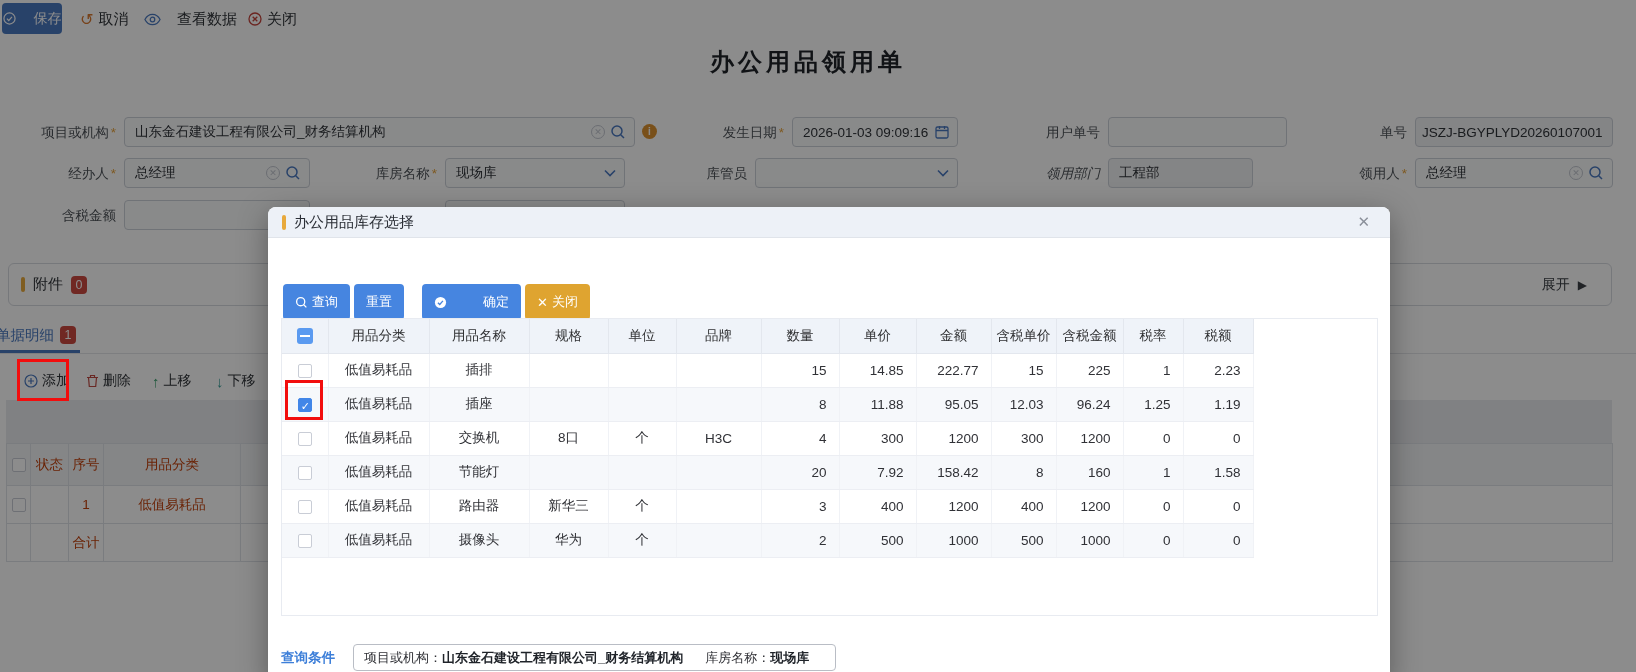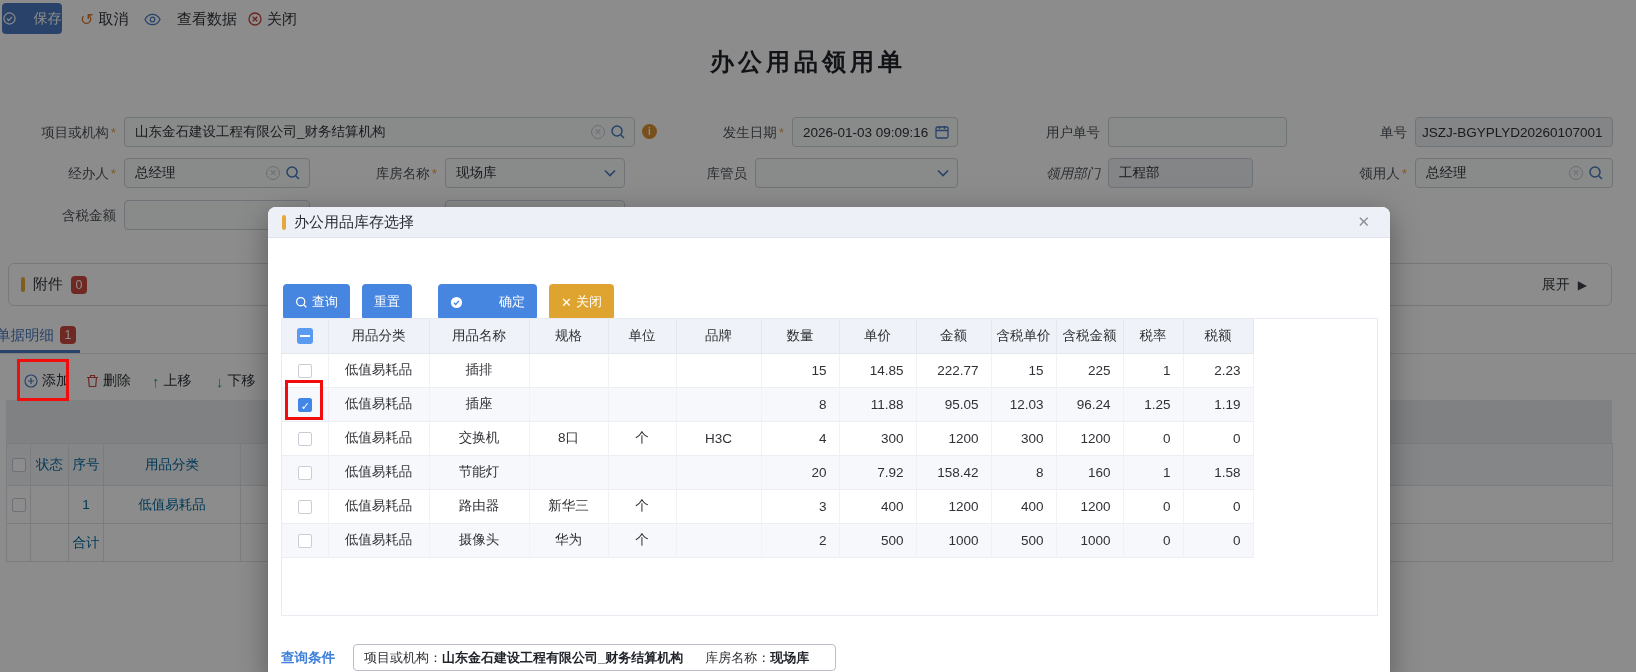--- a/index.html
+++ b/index.html
@@ -49,40 +49,40 @@
   .sec-line { position:absolute; left:0; top:353px; width:1636px; height:1px; background:#e4e6ea; }
 
   .tb2 { position:absolute; left:0; top:362px; height:38px; width:260px; }
   .tb2-item { position:absolute; top:0; height:38px; display:flex; align-items:center; gap:4px;
     font-size:14px; color:#2f3338; }
 
   .filter-strip { position:absolute; left:6px; top:400px; width:1606px; height:43px; background:#eaecef; }
 
   .bgt { position:absolute; left:6px; top:443px; border-collapse:collapse; table-layout:fixed; }
   .bgt th, .bgt td { border:1px solid #dfe2e7; font-weight:normal; font-size:13.5px;
-    color:#0369a1; text-align:center; overflow:hidden; white-space:nowrap; }
+    color:#c2410c; text-align:center; overflow:hidden; white-space:nowrap; }
   .bgt th { background:#f3f4f6; height:42px; }
   .bgt td { height:38px; background:#fff; }
   .cbx { display:inline-block; width:14px; height:14px; border:1px solid #c9cdd6;
     border-radius:2px; background:#fff; vertical-align:middle; }
 
   
   .overlay { position:absolute; inset:0; background:rgba(0,0,0,0.45); z-index:10; }
 
   
   .modal { position:absolute; left:268px; top:207px; width:1122px; height:475px; background:#fff;
     border-radius:8px 8px 0 0; z-index:20; box-shadow:0 8px 30px rgba(0,0,0,.35); }
   .m-head { position:absolute; left:0; top:0; width:100%; height:31px; background:#edf1f7;
     border-bottom:1px solid #e0e4ea; border-radius:8px 8px 0 0; display:flex; align-items:center;
     padding:0 14px; gap:8px; }
   .m-title { font-size:15px; color:#2b2f36; }
   .m-close { position:absolute; right:20px; top:7px; font-size:15px; color:#8b909a; line-height:1; }
   .m-btns { position:absolute; left:15px; top:77px; display:flex; align-items:center; }
   .mbtn { height:36px; border-radius:4px; color:#fff; font-size:13px; display:inline-flex;
-    align-items:center; justify-content:center; gap:4px; padding:0 12px; margin-right:12px; }
+    align-items:center; justify-content:center; gap:4px; padding:0 12px; margin-right:4px; }
   .mbtn.blue { background:#4685e0; }
   .mbtn.orange { background:#dfa430; }
   .mbtn.gap { margin-left:14px;gap:36px; }
 
   .tbl-wrap { position:absolute; left:13px; top:111px; width:1097px; height:298px;
     border:1px solid #e8ebf1; overflow:hidden; background:#fff; }
   .inv { border-collapse:collapse; table-layout:fixed; width:971px; }
   .inv th { background:#eff3f9; height:34px; font-weight:normal; font-size:13.5px; color:#303133;
     border-right:1px solid #e3e7ee; border-bottom:1px solid #e3e7ee; text-align:center; white-space:nowrap; }
   .inv td { height:34px; font-size:13.5px; color:#303136; border-right:1px solid #f0f2f6;

